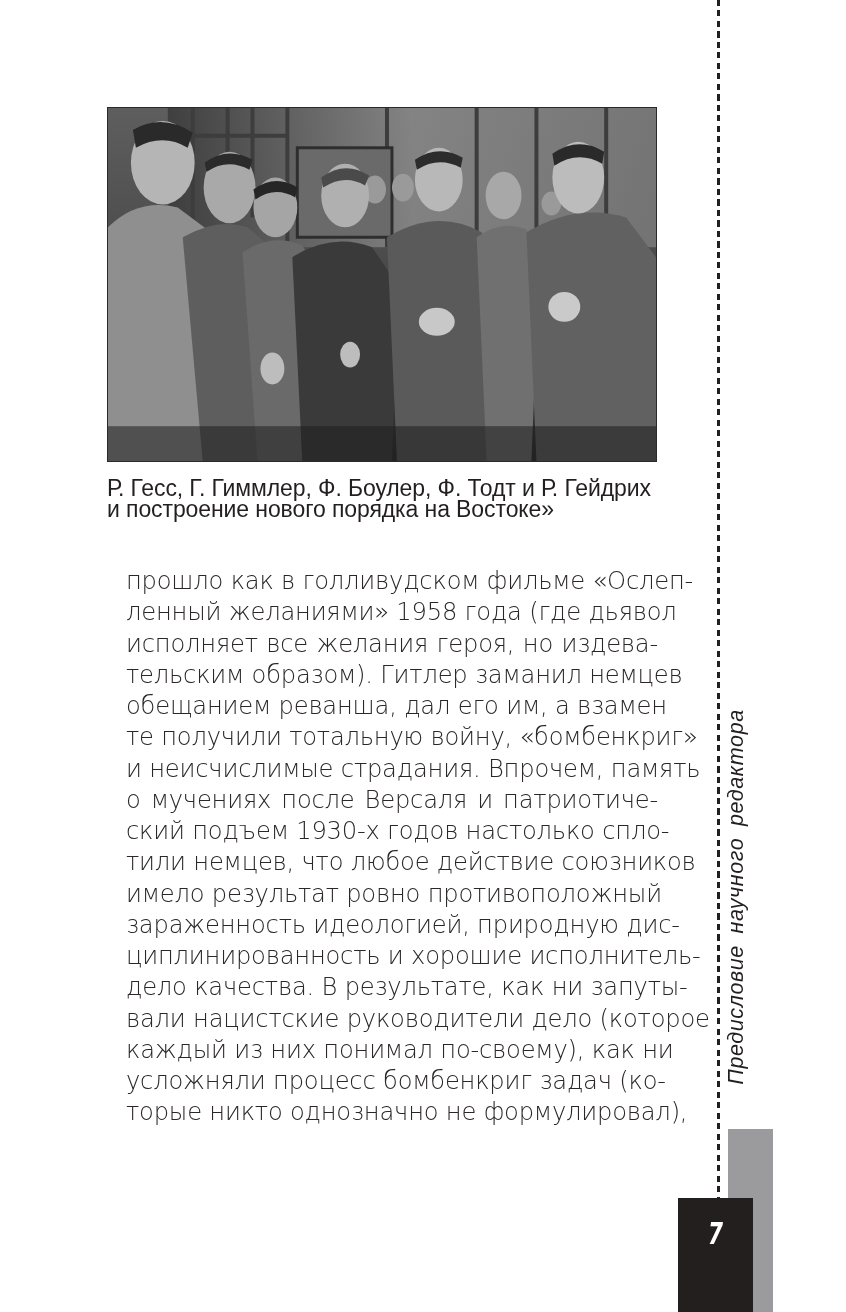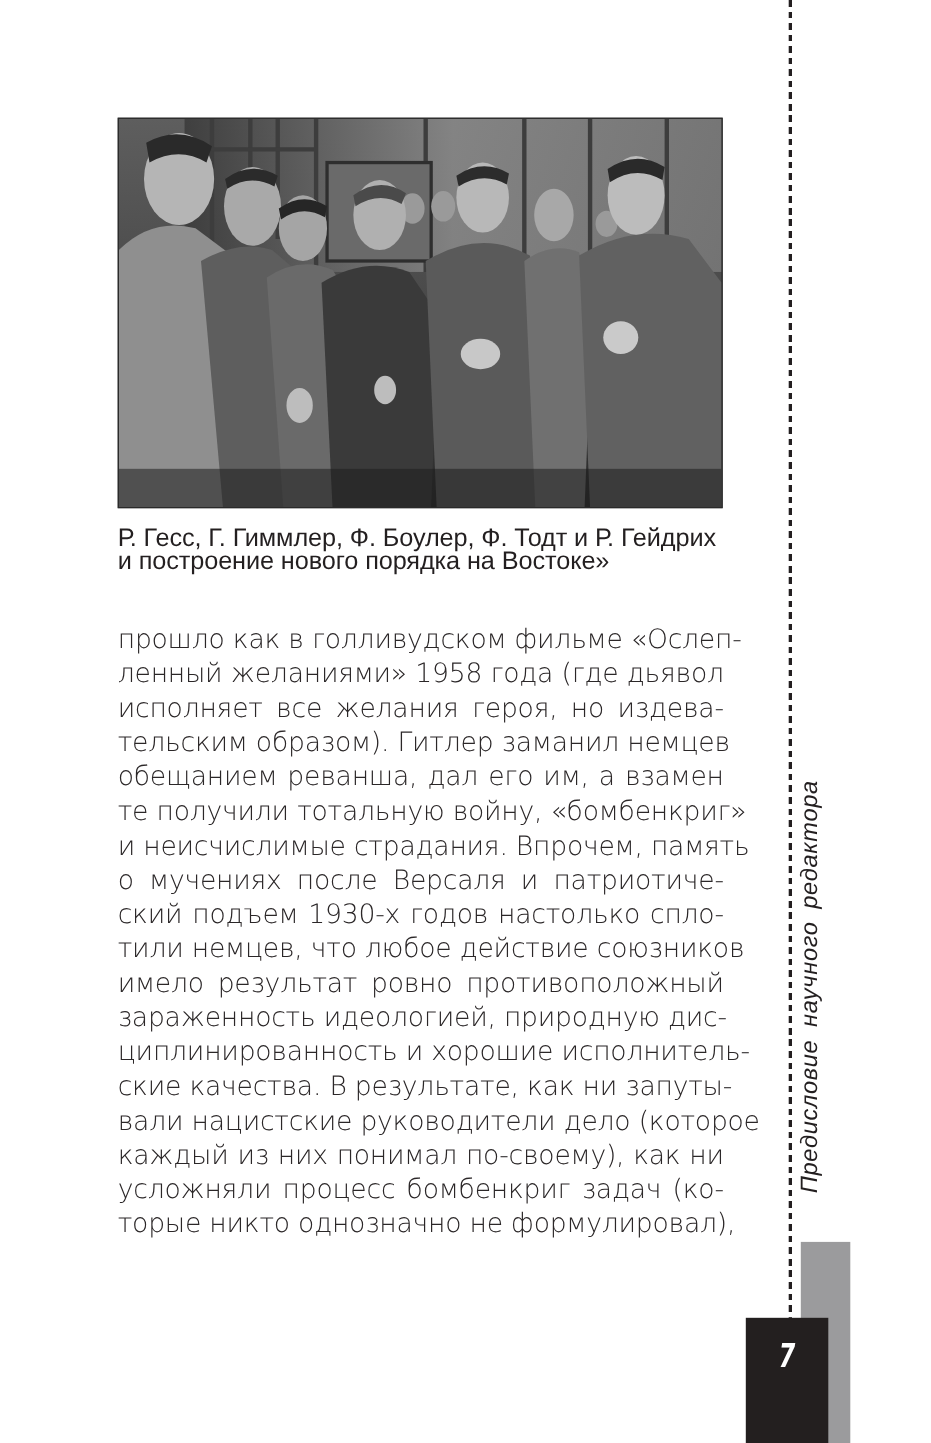--- a/index.html
+++ b/index.html
@@ -56,20 +56,21 @@
       line-height: 31.25px;
       color: #2b2728;
       letter-spacing: -0.2px;
     }
     .body-line {
       display: block;
       white-space: nowrap;
       text-align: justify;
       text-align-last: justify;
       height: 31.25px;
+      margin-left: 19px;
     }
     .body-line.last { text-align-last: justify; }
 
     
     .dash-line {
       position: absolute;
       left: 717px;
       top: 0;
       width: 3px;
       height: 1198px;
@@ -215,21 +216,21 @@
   <span class="body-line">тельским образом). Гитлер заманил немцев</span>
   <span class="body-line">обещанием реванша, дал его им, а взамен</span>
   <span class="body-line">те получили тотальную войну, «бомбенкриг»</span>
   <span class="body-line">и неисчислимые страдания. Впрочем, память</span>
   <span class="body-line">о мучениях после Версаля и патриотиче-</span>
   <span class="body-line">ский подъем 1930-х годов настолько спло-</span>
   <span class="body-line">тили немцев, что любое действие союзников</span>
   <span class="body-line">имело результат ровно противоположный</span>
   <span class="body-line">зараженность идеологией, природную дис-</span>
   <span class="body-line">циплинированность и хорошие исполнитель-</span>
-  <span class="body-line">ские качества. В результате, как ни запуты-</span>
+  <span class="body-line">дело качества. В результате, как ни запуты-</span>
   <span class="body-line">вали нацистские руководители дело (которое</span>
   <span class="body-line">каждый из них понимал по-своему), как ни</span>
   <span class="body-line">усложняли процесс бомбенкриг задач (ко-</span>
   <span class="body-line last">торые никто однозначно не формулировал),</span>
 </div>
 
 <div class="dash-line"></div>
 
 <div class="running-head">Предисловие научного редактора</div>
 

